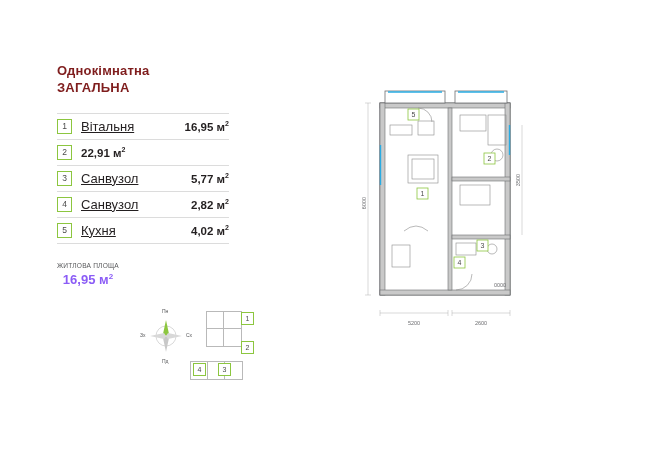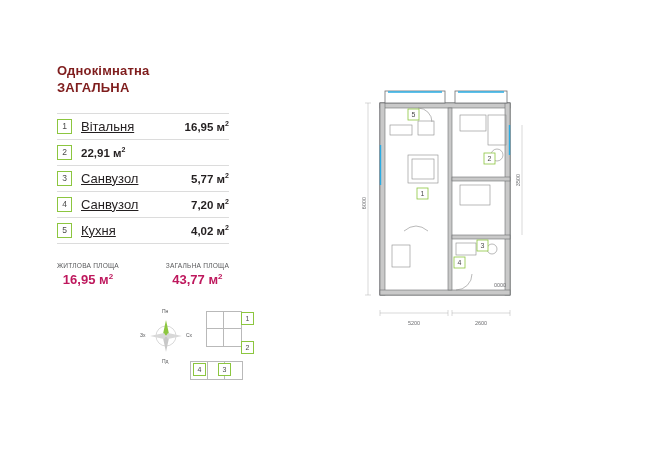--- a/index.html
+++ b/index.html
@@ -90,21 +90,21 @@
     font-size: 6.6px;
     letter-spacing: 0.2px;
     color: #58595b;
     text-transform: uppercase;
     margin-bottom: 3px;
     white-space: nowrap;
   }
   .totals-value {
     font-size: 13px;
     font-weight: bold;
-    color: #be185d;
+    color: #8b5cf6;
     white-space: nowrap;
   }
   .totals-value sup { font-size: 8px; vertical-align: super; }
 
   
   .locator {
     position: absolute;
     left: 140px;
     top: 305px;
     width: 100px;
@@ -197,40 +197,36 @@
 
       <div class="room-row">
         <span class="badge">3</span>
         <span class="room-name">Санвузол</span>
         <span class="room-area"><span>5,77 м</span><sup>2</sup></span>
       </div>
 
       <div class="room-row">
         <span class="badge">4</span>
         <span class="room-name">Санвузол</span>
-        <span class="room-area"><span>7,20 м</span><sup>2</sup></span>
+        <span class="room-area"><span>2,82 м</span><sup>2</sup></span>
       </div>
 
       <div class="room-row">
         <span class="badge">5</span>
         <span class="room-name">Кухня</span>
         <span class="room-area"><span>4,02 м</span><sup>2</sup></span>
       </div>
 
     </div>
   </div>
 
   <div class="totals">
     <div class="totals-col">
       <div class="totals-label">ЖИТЛОВА ПЛОЩА</div>
       <div class="totals-value"><span>16,95 м</span><sup>2</sup></div>
-    </div>
-    <div class="totals-col">
-      <div class="totals-label">ЗАГАЛЬНА ПЛОЩА</div>
-      <div class="totals-value"><span>43,77 м</span><sup>2</sup></div>
     </div>
   </div>
 
   <div class="locator">
     <div class="compass">
       <svg width="52" height="52" viewBox="0 0 52 52">
         <circle cx="26" cy="26" r="10" fill="none" stroke="#c8c8c8" stroke-width="0.7"></circle>
         <polygon points="26,10 29,24 26,26 23,24" fill="#8cc63f"></polygon>
         <polygon points="26,42 29,28 26,26 23,28" fill="#c8c8c8"></polygon>
         <polygon points="10,26 24,23 26,26 24,29" fill="#d8d8d8"></polygon>

